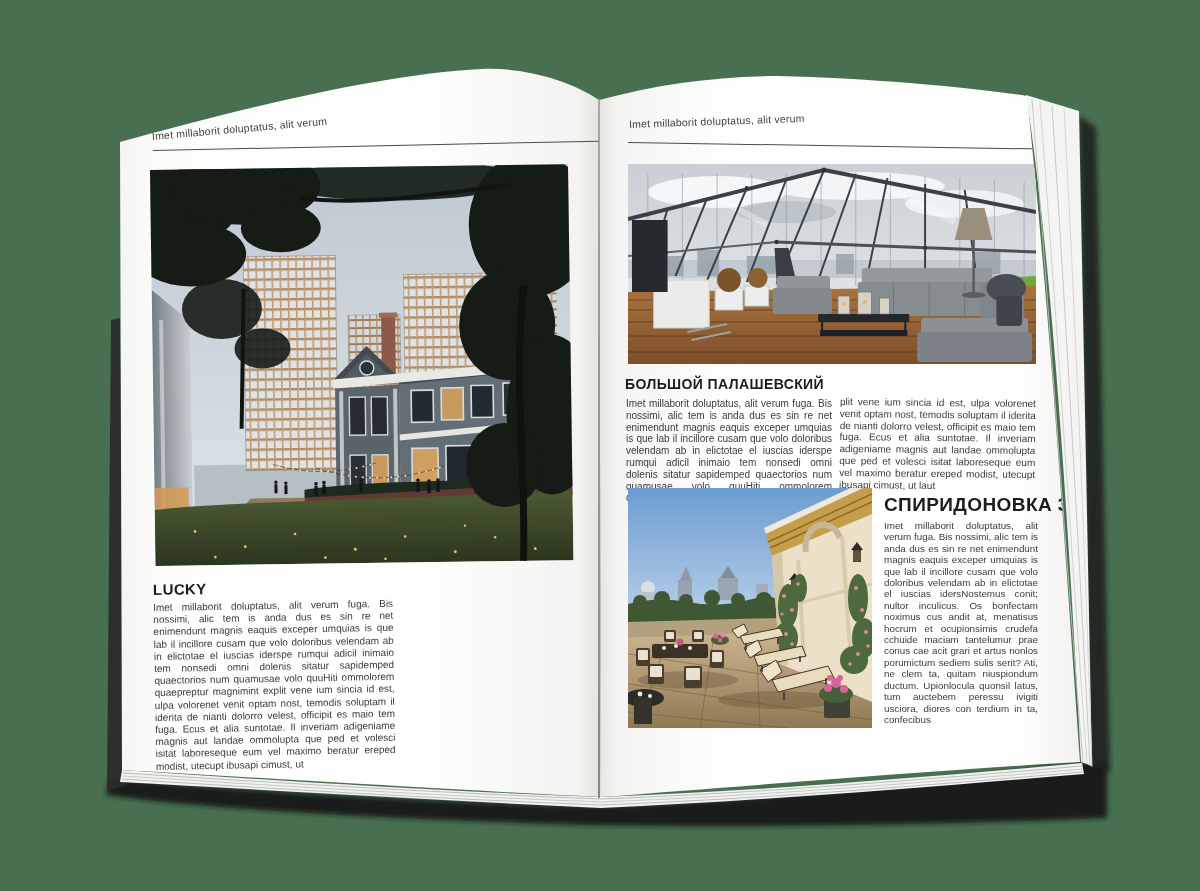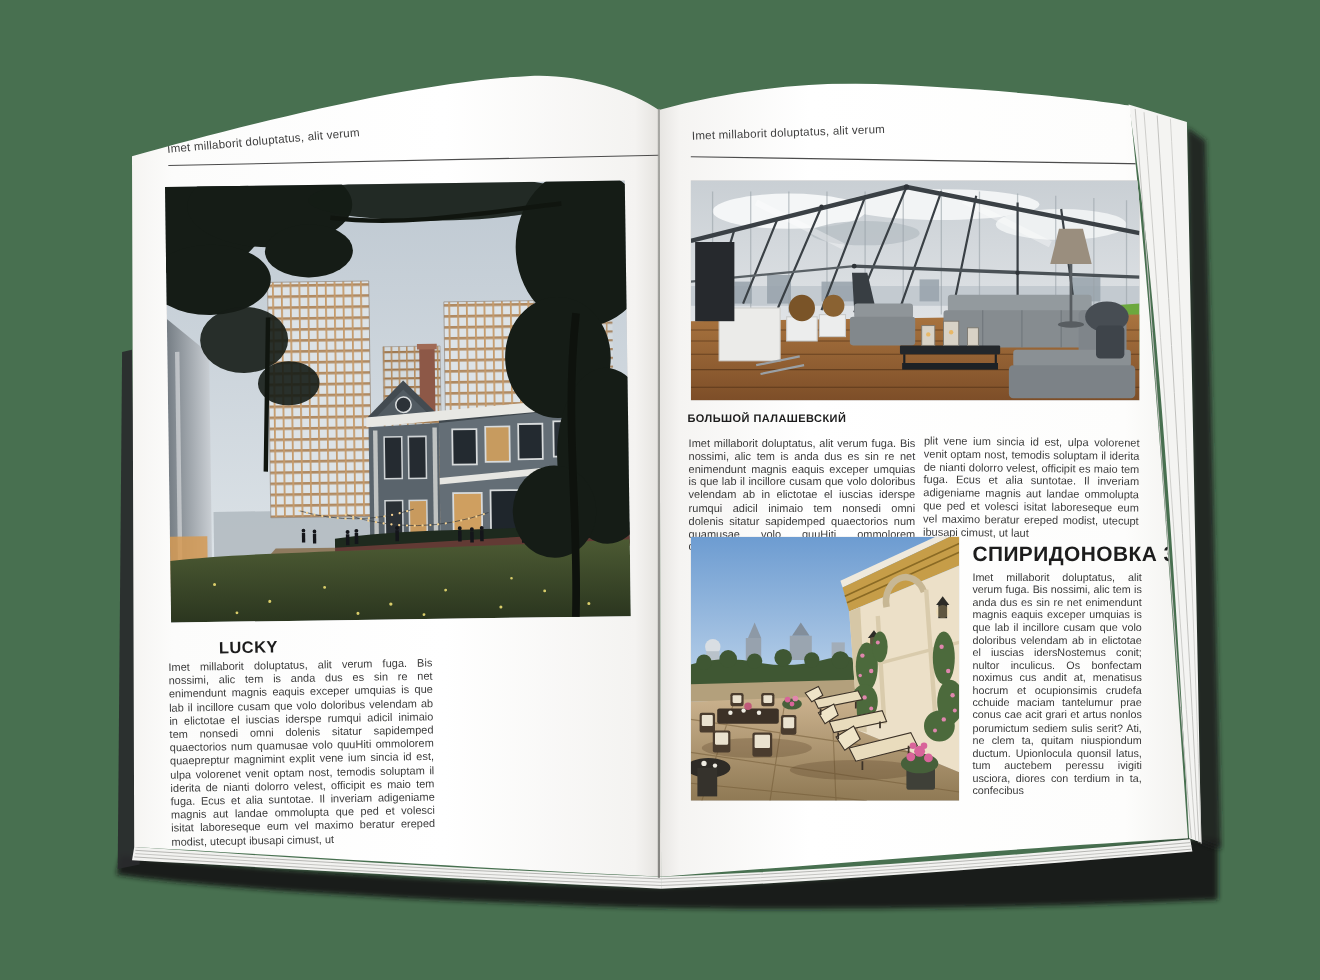--- a/index.html
+++ b/index.html
@@ -12,27 +12,27 @@
     clip-path:path("M 12 78 C 120 48 270 10 374 5 C 416 3 464 17 491 36 L 493 733 C 340 726 160 714 14 706 Z");}
   .page-right{left:598px;
     background:linear-gradient(to right,#e6e4e1 0,#f5f4f2 4%,#ffffff 28%,#fdfdfc 86%,#f0efec 100%);
     clip-path:path("M 1 36 C 60 20 120 12 180 12 C 270 14 380 24 429 32 C 452 250 468 500 482 698 C 340 706 150 722 3 733 Z");}
   .spine{position:absolute;left:598px;top:99px;width:2px;height:699px;z-index:4;
     background:linear-gradient(to bottom,#9a9a96,#6f6f6b);opacity:.8;}
   .run-head{position:absolute;font-size:10.5px;color:#3f3f3f;letter-spacing:.2px;white-space:nowrap;}
   .rule{position:absolute;height:0;border-top:1.2px solid #4c4c4c;}
   .photo{position:absolute;overflow:hidden;background:#ccc;}
   .photo svg{display:block;width:100%;height:100%;}
-  h2{margin:0;font-size:10px;font-weight:bold;color:#1c1c1c;letter-spacing:.4px;position:absolute;white-space:nowrap;}
+  h2{margin:0;font-size:14px;font-weight:bold;color:#1c1c1c;letter-spacing:.4px;position:absolute;white-space:nowrap;}
   p{margin:0;position:absolute;font-size:10px;line-height:12.2px;color:#3b3b3b;text-align:justify;}
   
   .lp-head{left:44px;top:66px;transform:rotate(-5deg);transform-origin:left center;}
   .lp-rule{left:45px;top:86px;width:446px;transform:rotate(-1.2deg);transform-origin:left center;}
   .lp-photo{left:42px;top:106px;width:418px;height:396px;transform:rotate(-0.8deg);transform-origin:left top;}
-  .lp-title{left:45px;top:517px;font-size:15px;transform:rotate(-1deg);transform-origin:left center;margin-left:46px;}
+  .lp-title{left:45px;top:517px;font-size:15px;transform:rotate(-1deg);transform-origin:left center;}
   .lp-body{left:45px;top:538px;width:240px;transform:rotate(-1deg);transform-origin:left top;}
   
   .rp-head{left:31px;top:54px;transform:rotate(-2deg);transform-origin:left center;}
   .rp-rule{left:30px;top:78px;width:442px;transform:rotate(0.9deg);transform-origin:left center;}
   .rp-photo1{left:30px;top:100px;width:408px;height:200px;}
   .rp-title1{left:27px;top:312px;}
   .rp-col1{left:28px;top:334px;width:206px;line-height:11.8px;}
   .rp-col2{left:242px;top:332px;width:196px;line-height:11.8px;transform:rotate(0.6deg);transform-origin:left top;}
   .rp-photo2{left:30px;top:424px;width:244px;height:240px;}
   .rp-title2{left:286px;top:430px;font-size:19px;}

